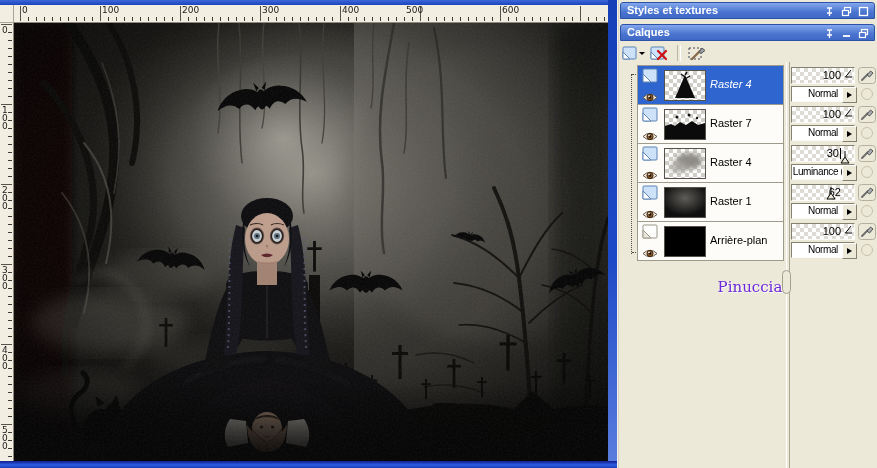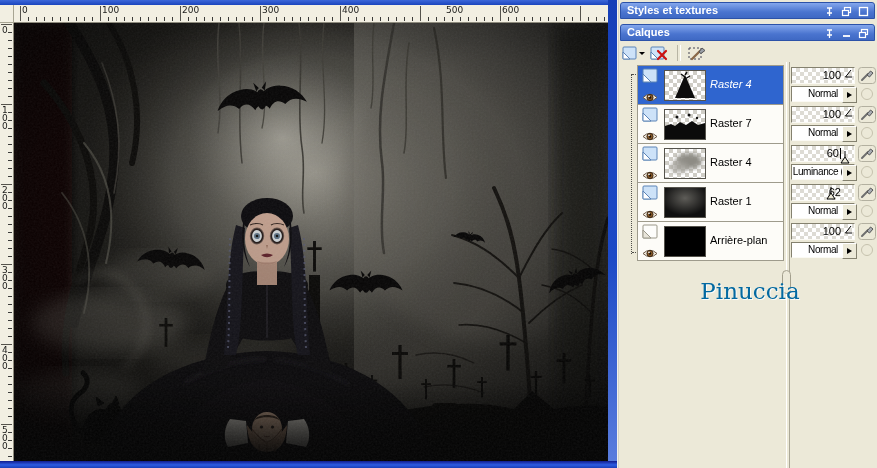--- a/index.html
+++ b/index.html
@@ -81,21 +81,21 @@
   .brush-ico{position:absolute;left:67px;top:0px;}
   .link-circ{position:absolute;left:70px;top:21px;width:10px;height:10px;border-radius:50%;
     border:1px solid #c6c2ae;}
   
   #splitter{position:absolute;left:169px;top:62px;width:2px;height:406px;
     border-left:1px solid #ffffff;border-right:1px solid #aaa796;}
   #split-grip{position:absolute;left:165px;top:270px;width:9px;height:24px;border-radius:5px;
     background:#ece9d8;border:1px solid #a39f8d;box-sizing:border-box;}
   
   #watermark{position:absolute;left:38px;top:278px;width:190px;text-align:center;z-index:5;}
-  #wm1{font-family:"DejaVu Serif",serif;font-size:23px;color:#0369a1;
+  #wm1{font-family:"DejaVu Serif",serif;font-size:15px;color:#6d28d9;
     text-shadow:1px 1px 0 rgba(255,255,255,.85);}
   #wm2{font-family:"DejaVu Serif",serif;font-size:11px;color:#9d97a8;margin-top:2px;
     text-shadow:1px 1px 0 rgba(255,255,255,.85);}
 </style>
 </head>
 <body>
 
 <div id="stage">
 
   <div class="frame-top"></div>
@@ -182,21 +182,21 @@
       <div class="hlabel" style="left: 8px;">0</div>
       <div class="htick-major" style="left: 86px;"></div>
       <div class="hlabel" style="left: 88px;">100</div>
       <div class="htick-major" style="left: 166px;"></div>
       <div class="hlabel" style="left: 168px;">200</div>
       <div class="htick-major" style="left: 246px;"></div>
       <div class="hlabel" style="left: 248px;">300</div>
       <div class="htick-major" style="left: 326px;"></div>
       <div class="hlabel" style="left: 328px;">400</div>
       <div class="htick-major" style="left: 406px;"></div>
-      <div class="hlabel" style="left: 432px;">500</div>
+      <div class="hlabel" style="left: 392px;">500</div>
       <div class="htick-major" style="left: 486px;"></div>
       <div class="hlabel" style="left: 488px;">600</div>
       <div class="htick-major" style="left: 566px;"></div>
       <div class="hlabel" style="left: 594px;">700</div>
     </div>
   <div id="vruler">
       <div class="vtick" style="top: 1px;"></div>
       <div class="vtick" style="top: 9px;"></div>
       <div class="vtick" style="top: 17px;"></div>
       <div class="vtick" style="top: 25px;"></div>
@@ -717,21 +717,21 @@
             <rect x="0.5" y="0.5" width="17" height="16" rx="3" fill="none" stroke="#b3b0a0"></rect>
             <path d="M4 13 L10 7" stroke="#6e6e6e" stroke-width="2" stroke-linecap="round"></path>
             <path d="M9 8 l3.5 -4 l2.5 2 l-3.5 4 Z" fill="#a9adb3" stroke="#555"></path>
           </svg>
       </span>
       <span class="link-circ"></span>
     </div>
 
     <div class="grp" style="top:145px;">
       <div class="opacity-box">
-        <span>60</span><span class="caret"></span>
+        <span>30</span><span class="caret"></span>
         <span class="slider-handle" style="left:48px;top:5px;">
           <svg width="10" height="13">
               <path d="M5 0 V6" stroke="#000"></path>
               <path d="M1 12 L9 12 L5 6 Z" fill="#ece9d8" stroke="#000"></path>
             </svg>
         </span>
       </div>
       <div class="blend-box">Luminance (H)</div>
       <div class="blend-arrow">
           <i></i>

